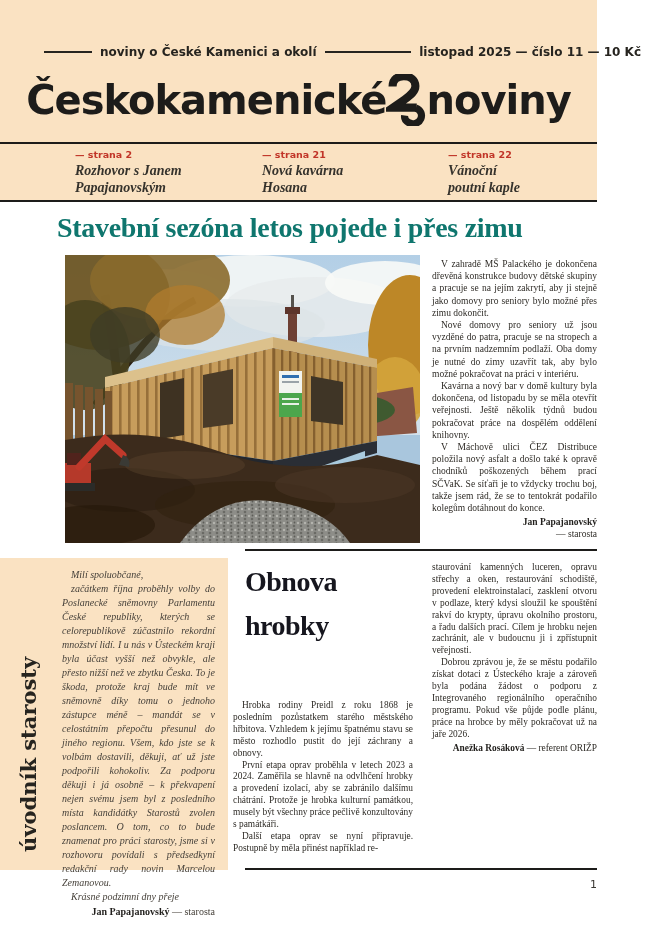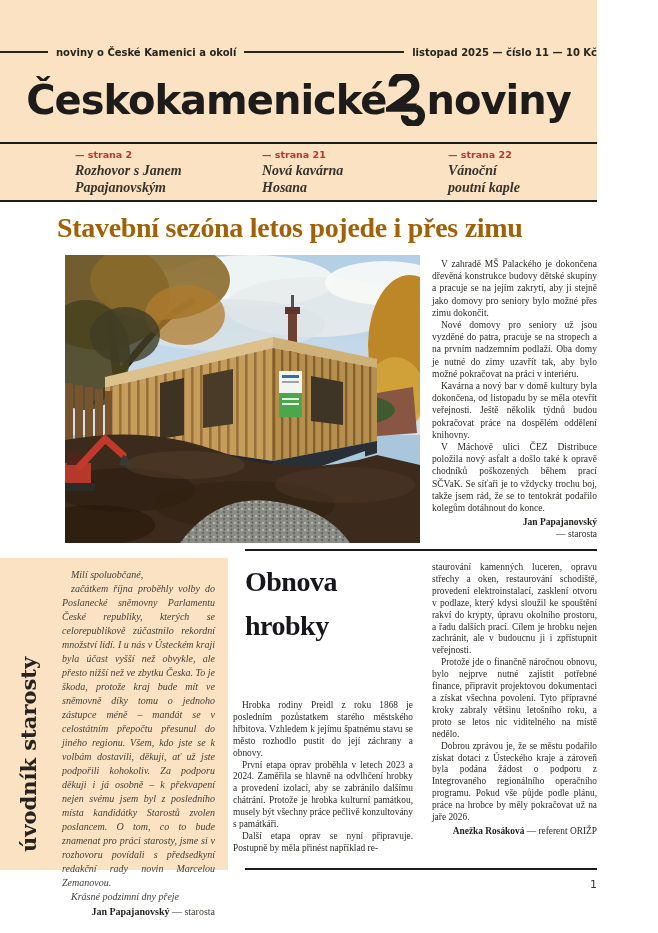--- a/index.html
+++ b/index.html
@@ -6,40 +6,40 @@
   body{width:658px;height:933px;position:relative;overflow:hidden;
        font-family:"Liberation Serif",serif;color:#2e2b26;
        -webkit-font-smoothing:antialiased;}
   .abs{position:absolute;}
 
   
   .peach-band{left:0;top:0;width:597px;height:202px;background:#fae2c2;}
 
   
   .topbar{left:0;top:45px;width:597px;height:14px;display:flex;align-items:center;
-          font-family:"DejaVu Sans",sans-serif;font-size:10px;font-weight:700;color:#26241f;}
+          font-family:"DejaVu Sans",sans-serif;font-size:12px;font-weight:700;color:#26241f;padding-left:44px;}
   .topbar .rule{height:1.6px;background:#26241f;}
   .rule-short{width:48px;margin-right:8px;}
   .rule-grow{flex:1;margin:0 8px;}
 
   
   .masthead{left:0;top:58px;width:597px;height:84px;display:flex;align-items:center;justify-content:center;
             font-family:"DejaVu Sans",sans-serif;font-weight:700;font-size:40px;
             letter-spacing:-1px;color:#1d1c1a;}
   .mast-rule{left:0;top:142px;width:597px;height:2px;background:#1d1c1a;}
 
   
   .teaser{top:149px;width:175px;}
   .teaser .pg{font-family:"DejaVu Sans",sans-serif;font-weight:700;font-size:9.5px;color:#c13528;}
   .teaser .tt{font-style:italic;font-weight:600;font-size:14px;line-height:17px;color:#35322c;margin-top:2px;}
   .band-rule{left:0;top:200px;width:597px;height:2.4px;background:#1d1c1a;}
 
   
   .headline{left:57px;top:212px;width:545px;font-weight:700;font-size:28px;
-            letter-spacing:-0.3px;white-space:nowrap;color:#a16207;}
+            letter-spacing:-0.3px;white-space:nowrap;color:#0f766e;}
 
   
   .col p{margin:0;text-indent:9px;text-align:justify;}
   .col p.noindent{text-indent:0;}
   .bodycol{font-size:9.5px;line-height:12.2px;color:#2e2b26;}
   .bodycol2{font-size:9.4px;line-height:11.9px;color:#2e2b26;}
   .sig{text-align:right;margin-top:2px;}
   .sig b{font-weight:700;color:#211f1c;}
 
   .lead-col{left:432px;top:258px;width:165px;height:290px;}
@@ -249,21 +249,20 @@
 </h2>
 
 <div class="abs col bodycol2 art-col1">
   <p>Hrobka rodiny Preidl z roku 1868 je posledním pozůstatkem starého městského hřbitova. Vzhledem k jejímu špatnému stavu se město rozhodlo pustit do její záchrany a obnovy.</p>
   <p>První etapa oprav proběhla v letech 2023 a 2024. Zaměřila se hlavně na odvlhčení hrobky a provedení izolací, aby se zabránilo dalšímu chátrání. Protože je hrobka kulturní památkou, musely být všechny práce pečlivě konzultovány s památkáři.</p>
   <p>Další etapa oprav se nyní připravuje. Postupně by měla přinést například re-</p>
 </div>
 
 <div class="abs col bodycol2 art-col2">
   <p class="noindent">staurování kamenných luceren, opravu střechy a oken, restaurování schodiště, provedení elektroinstalací, zasklení otvoru v podlaze, který kdysi sloužil ke spouštění rakví do krypty, úpravu okolního prostoru, a řadu dalších prací. Cílem je hrobku nejen zachránit, ale v budoucnu ji i zpřístupnit veřejnosti.</p>
-  <p>Protože jde o finančně náročnou obnovu, bylo nejprve nutné zajistit potřebné finance, připravit projektovou dokumentaci a získat všechna povolení. Tyto přípravné kroky zabraly většinu letošního roku, a proto se letos nic viditelného na místě nedělo.</p>
   <p>Dobrou zprávou je, že se městu podařilo získat dotaci z Ústeckého kraje a zároveň byla podána žádost o podporu z Integrovaného regionálního operačního programu. Pokud vše půjde podle plánu, práce na hrobce by měly pokračovat už na jaře 2026.</p>
   <div class="sig">
     <b>Anežka Rosáková</b><span> — referent ORIŽP</span>
   </div>
 </div>
 
 <div class="abs art-rule-bot"></div>
 
 <div class="abs pagenum">1</div>
 

